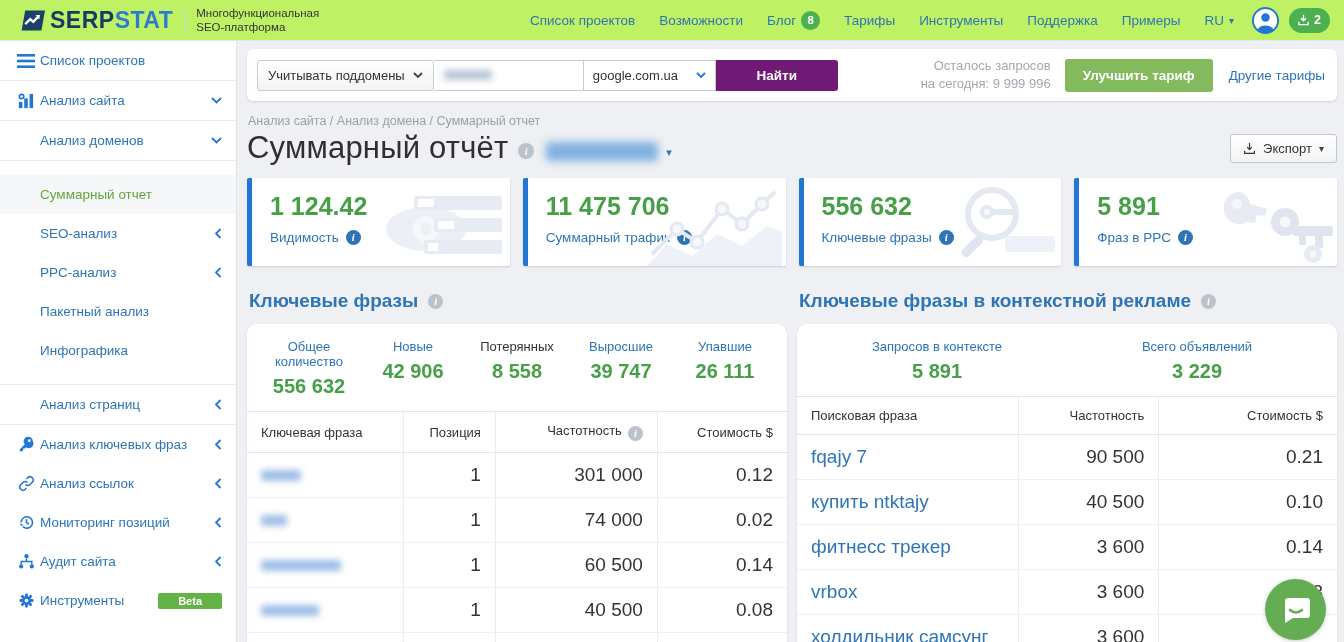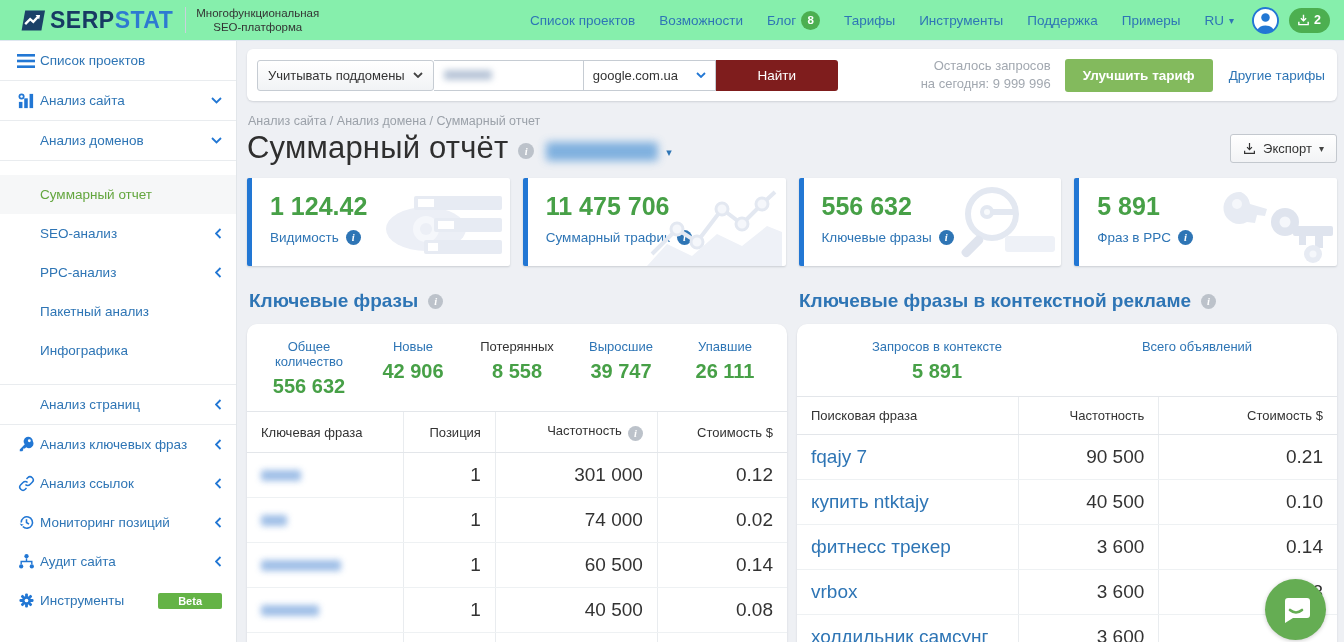--- a/index.html
+++ b/index.html
@@ -1,19 +1,19 @@
 <!DOCTYPE html>
 <html><head>
 <meta charset="utf-8">
 <style>
   * { margin:0; padding:0; box-sizing:border-box; }
   html,body { width:1344px; height:642px; overflow:hidden; font-family:"Liberation Sans","DejaVu Sans",sans-serif; background:#eef0f4; }
 
   
-  .header { position:absolute; top:0; left:0; width:1344px; height:41px; background:#86efac; border-bottom:1px solid #dfe7f0; display:flex; align-items:center; padding:0 14px 0 18px; z-index:5;text-align:center; }
+  .header { position:absolute; top:0; left:0; width:1344px; height:41px; background:#bef264; border-bottom:1px solid #dfe7f0; display:flex; align-items:center; padding:0 14px 0 18px; z-index:5; }
   .logo { display:flex; align-items:center; cursor:pointer; }
   .logo-mark { width:27px; height:23px; margin-right:5px; }
   .logo-serp { font-size:23px; font-weight:bold; letter-spacing:.5px; color:#173a63; }
   .logo-stat { font-size:23px; font-weight:bold; letter-spacing:.5px; color:#2e7ad1; }
   .logo-sep { width:1px; height:26px; background:#c9d2dc; margin:0 10px 0 12px; }
   .tagline { font-size:11.5px; color:#333; line-height:1.25; }
   .hnav { margin-left:auto; display:flex; align-items:center; gap:24px; }
   .hnav-item { font-size:13.5px; color:#2e75b5; cursor:pointer; display:flex; align-items:center; gap:5px; white-space:nowrap; }
   .badge-green-round { background:#4caf50; color:#fff; width:19px; height:19px; border-radius:50%; font-size:11.5px; display:flex; align-items:center; justify-content:center; font-weight:bold; }
   .chev-b { font-size:10px; color:#2e75b5; }
@@ -32,21 +32,21 @@
   .side-gap { height:14px; }
   .beta { margin-left:auto; background:#64b346; color:#fff; font-size:11px; font-weight:bold; border-radius:2px; padding:2px 20px; }
 
   
   .main { position:absolute; top:41px; left:237px; width:1107px; height:601px; padding:8px 7px 0 10px; }
 
   .search-panel { background:#fff; border-radius:6px; box-shadow:0 1px 2px rgba(40,50,60,.15); height:52px; display:flex; align-items:center; padding:0 12px 0 10px; }
   .sp-select { height:31px; border:1px solid #c6ccd3; border-radius:3px; background:linear-gradient(#ffffff,#f1f3f5); display:flex; align-items:center; padding:0 10px; font-size:13px; color:#333; cursor:pointer; gap:8px; }
   .sp-input { height:31px; width:150px; border:1px solid #c6ccd3; border-left:none; background:#fff; display:flex; align-items:center; padding:0 10px; cursor:text; }
   .sp-se { height:31px; width:132px; border:1px solid #c6ccd3; border-left:none; background:#fff; display:flex; align-items:center; justify-content:space-between; padding:0 9px; font-size:13px; color:#333; cursor:pointer; }
-  .sp-find { height:31px; width:122px; background:#7f1d1d; border:none; border-radius:0 3px 3px 0; color:#fff; font-size:13.5px; font-weight:normal; cursor:pointer; }
+  .sp-find { height:31px; width:122px; background:#701a75; border:none; border-radius:0 3px 3px 0; color:#fff; font-size:13.5px; font-weight:bold; cursor:pointer; }
   .quota { margin-left:auto; text-align:right; font-size:13px; color:#a2a8b0; line-height:1.35; }
   .upgrade-btn { margin-left:14px; height:33px; background:#83ba5d; border:none; border-radius:3px; color:#fff; font-size:13.5px; font-weight:bold; padding:0 18px; cursor:pointer; }
   .other-plans { margin-left:16px; font-size:13.5px; color:#2e75b5; cursor:pointer; white-space:nowrap; }
 
   .breadcrumb { margin:13px 0 2px 1px; font-size:12.5px; color:#9ba1a9; }
   .title-row { display:flex; align-items:center;text-align:right; }
   .page-title { font-size:31px; color:#2f2f2f; font-weight:normal; letter-spacing:.2px; }
   .info-i { display:inline-flex; width:15px; height:15px; border-radius:50%; background:#2e75b5; color:#fff; font-size:10.5px; font-style:italic; font-weight:bold; align-items:center; justify-content:center; font-family:"Liberation Serif","DejaVu Serif",serif; }
   .info-i.gray { background:#bcc2ca; }
   .title-row .info-i { width:16px; height:16px; margin:6px 0 0 10px; }
@@ -516,20 +516,21 @@
           <span class="info-i gray">i</span>
         </div>
       <div class="tcard">
         <div class="stats">
           <div class="stat">
               <div class="sl">Запросов в контексте</div>
               <div class="sv">5 891</div>
             </div>
           <div class="stat">
               <div class="sl">Всего объявлений</div>
+              <div class="sv">3 229</div>
             </div>
         </div>
         <table>
           <colgroup>
               <col style="width:41%">
               <col style="width:26%">
               <col style="width:33%">
             </colgroup>
           <thead>
               <tr>

